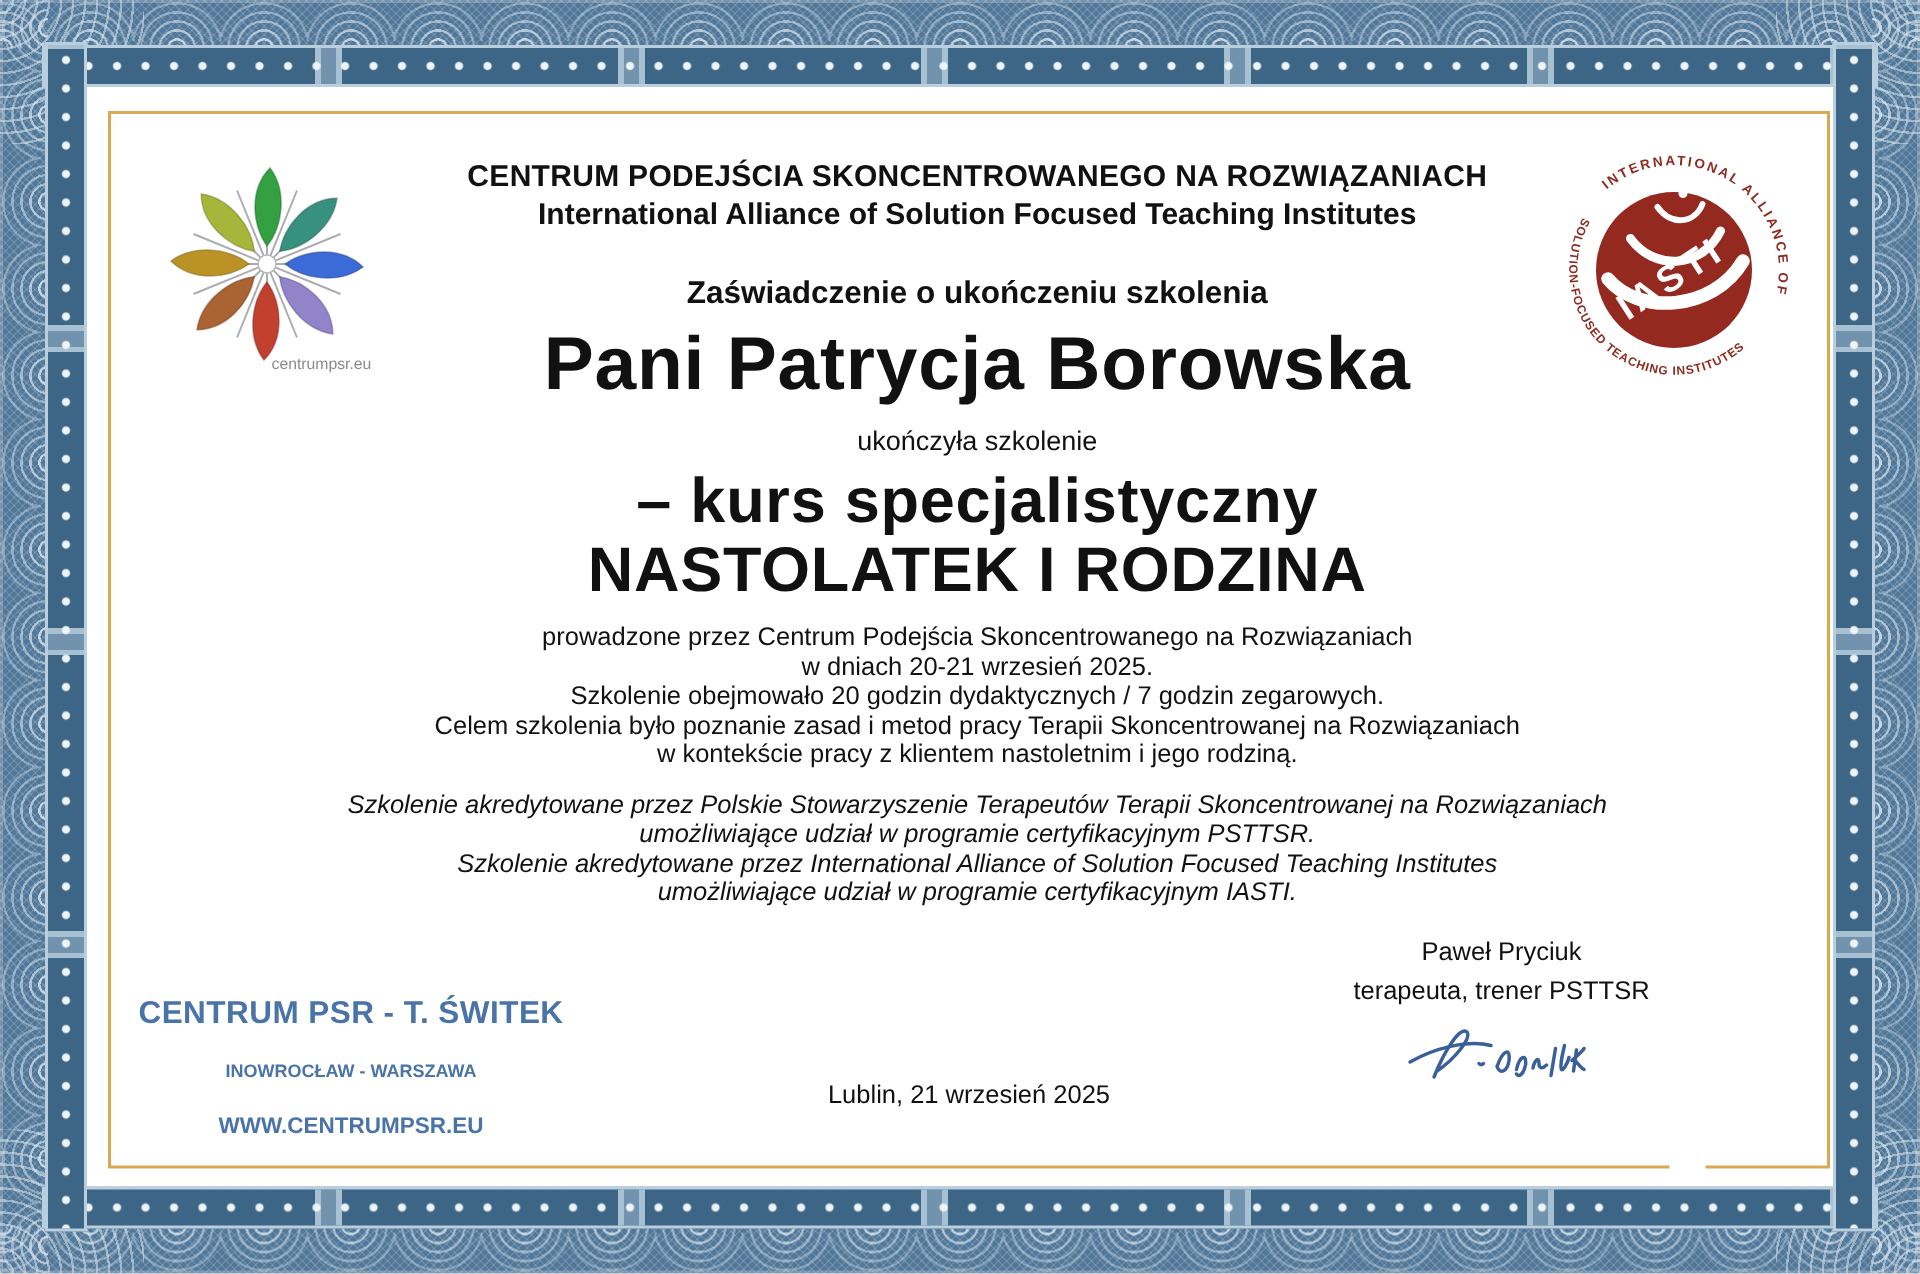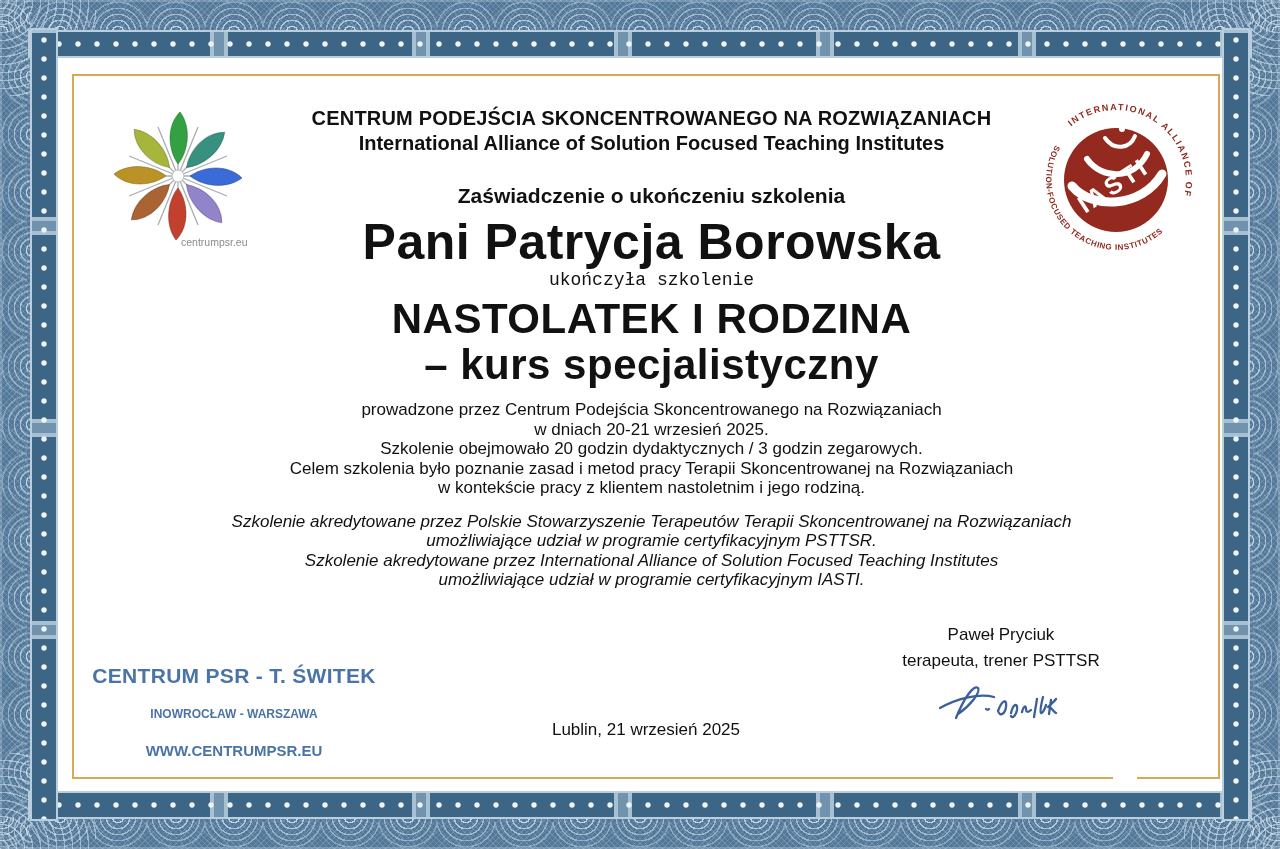--- a/index.html
+++ b/index.html
@@ -47,21 +47,21 @@
   .inner-white{position:absolute;inset:58px;background:#ffffff;}
   .gold-line{position:absolute;left:72px;top:74px;right:60px;bottom:70px;border:2px solid #d9a855;}
   .gold-notch{position:absolute;left:1113px;top:770px;width:24px;height:13px;background:#fff;}
   
   .content{position:absolute;left:74px;top:76px;right:62px;bottom:72px;color:#111;}
   .center-col{position:absolute;left:0;right:0;top:30px;text-align:center;padding-left:11px;}
   .org1{font-size:20px;font-weight:bold;line-height:25px;letter-spacing:.2px;}
   .org2{font-size:20px;font-weight:bold;line-height:25px;}
   .doc-type{font-size:21px;font-weight:bold;margin-top:28px;}
   .recipient{font-size:50px;font-weight:bold;line-height:56px;margin-top:6px;letter-spacing:.5px;}
-  .completion{font-size:18px;font-family:Liberation Mono, monospace;}
+  .completion{font-size:18px;margin-top:14px;}
   .course{font-size:42px;font-weight:bold;line-height:46px;margin-top:6px;letter-spacing:.5px;}
   .details{font-size:17px;line-height:19.5px;margin-top:12px;}
   .accred{font-size:17px;line-height:19.5px;margin-top:14px;font-style:italic;}
   .signer{position:absolute;left:772px;top:546px;width:310px;text-align:center;}
   .signer-name{font-size:17px;line-height:26px;}
   .signer-title{font-size:17px;line-height:26px;}
   .sig-wrap{margin-top:4px;}
   .issuer{position:absolute;left:10px;top:588px;width:300px;text-align:center;color:#4a74a8;font-weight:bold;}
   .issuer-1{font-size:21px;letter-spacing:.3px;}
   .issuer-2{font-size:12px;margin-top:19px;}
@@ -140,27 +140,27 @@
       </text>
     </svg>
 
     <div class="center-col">
       <div class="org1">CENTRUM PODEJŚCIA SKONCENTROWANEGO NA ROZWIĄZANIACH</div>
       <div class="org2">International Alliance of Solution Focused Teaching Institutes</div>
       <div class="doc-type">Zaświadczenie o ukończeniu szkolenia</div>
       <div class="recipient">Pani Patrycja Borowska</div>
       <div class="completion">ukończyła szkolenie</div>
       <div class="course">
+        <div>– kurs specjalistyczny</div>
         <div>NASTOLATEK I RODZINA</div>
-        <div>– kurs specjalistyczny</div>
       </div>
       <div class="details">
         <div>prowadzone przez Centrum Podejścia Skoncentrowanego na Rozwiązaniach</div>
         <div>w dniach 20-21 wrzesień 2025.</div>
-        <div>Szkolenie obejmowało 20 godzin dydaktycznych / 3 godzin zegarowych.</div>
+        <div>Szkolenie obejmowało 20 godzin dydaktycznych / 7 godzin zegarowych.</div>
         <div>Celem szkolenia było poznanie zasad i metod pracy Terapii Skoncentrowanej na Rozwiązaniach</div>
         <div>w kontekście pracy z klientem nastoletnim i jego rodziną.</div>
       </div>
       <div class="accred">
         <div>Szkolenie akredytowane przez Polskie Stowarzyszenie Terapeutów Terapii Skoncentrowanej na Rozwiązaniach</div>
         <div>umożliwiające udział w programie certyfikacyjnym PSTTSR.</div>
         <div>Szkolenie akredytowane przez International Alliance of Solution Focused Teaching Institutes</div>
         <div>umożliwiające udział w programie certyfikacyjnym IASTI.</div>
       </div>
     </div>

